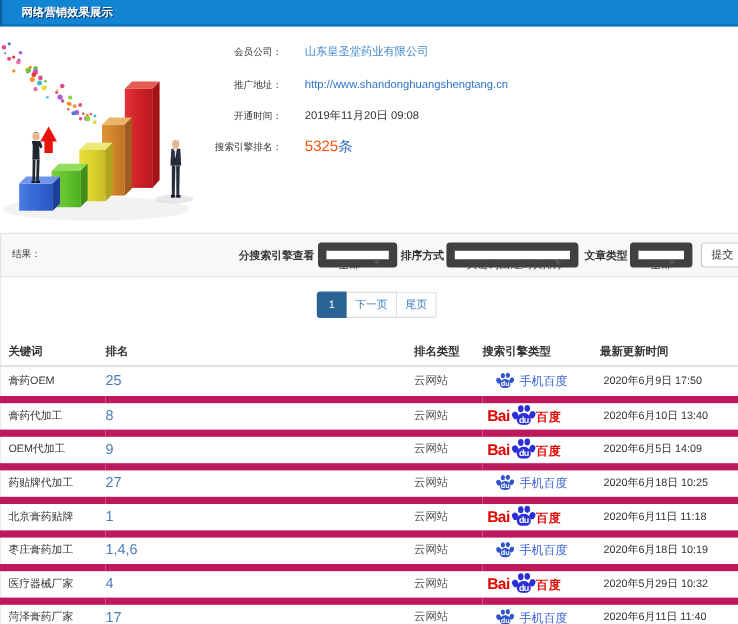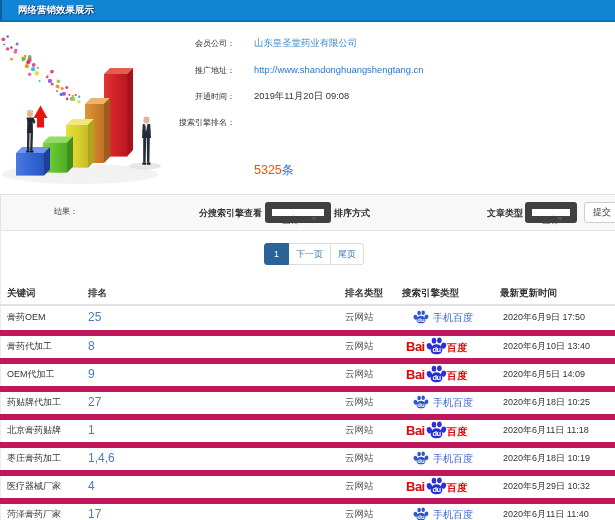--- a/index.html
+++ b/index.html
@@ -79,21 +79,21 @@
  <div class="irow" style="top:65px;">
       <span class="lab">推广地址：</span>
       <span class="val c-url">http://www.shandonghuangshengtang.cn</span>
     </div>
  <div class="irow" style="top:91px;">
       <span class="lab">开通时间：</span>
       <span class="val">2019年11月20日 09:08</span>
     </div>
  <div class="irow" style="top:117px;">
       <span class="lab">搜索引擎排名：</span>
-      <span class="val" style="top:-3px;margin-top:48px;"><span class="c-num">5325</span><span class="c-tiao">条</span></span>
+      <span class="val" style="top:-3px;"><span class="c-num">5325</span><span class="c-tiao">条</span></span>
     </div>
 
  <div style="position:absolute;left:0;top:28px;width:180px;height:165px;">
  <svg width="180" height="165" viewBox="0 0 180 165">
   <defs>
    <linearGradient id="gblue" x1="0" y1="0" x2="1" y2="0">
     <stop offset="0" stop-color="#4a7be0"></stop>
             <stop offset=".5" stop-color="#3468d6"></stop>
             <stop offset="1" stop-color="#2a55c0"></stop>
           </linearGradient>
@@ -212,27 +212,31 @@
   <circle cx="72.7" cy="68.0" r="1.2" fill="#f0932f"></circle>
   <circle cx="75.7" cy="67.1" r="1.0" fill="#e23b3b"></circle>
   <circle cx="79.1" cy="68.7" r="1.2" fill="#3fbfc9"></circle>
   <circle cx="73.0" cy="70.9" r="2.2" fill="#8ed63f"></circle>
   <circle cx="78.9" cy="73.8" r="1.6" fill="#e8d93e"></circle>
   </g>
  </svg>
  </div>
 
  <div id="panel">
-  <span class="plab" style="left:9px;margin-left:44px;">结果：</span>
+  <span class="plab" style="left:9px;">结果：</span>
   <span class="blab" style="left:198px;">分搜索引擎查看</span>
   <span class="sel" style="left:264px;width:66px;">
         <b>全部</b>
         <i></i>
       </span>
   <span class="blab" style="left:333px;">排序方式</span>
+  <span class="sel" style="left:371px;width:110px;">
+        <b>关键词由短到长排序</b>
+        <i></i>
+      </span>
   <span class="blab" style="left:486px;">文章类型</span>
   <span class="sel" style="left:524px;width:52px;">
         <b>全部</b>
         <i></i>
       </span>
   <span id="btn"><b>提交</b></span>
  </div>
 
  <div id="pag">
   <span class="pg first">1</span>

